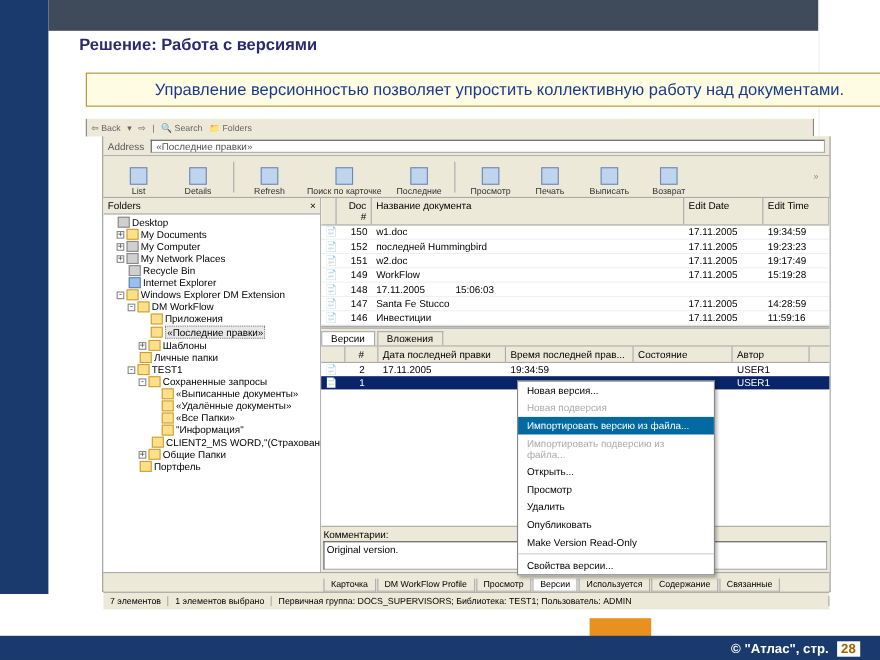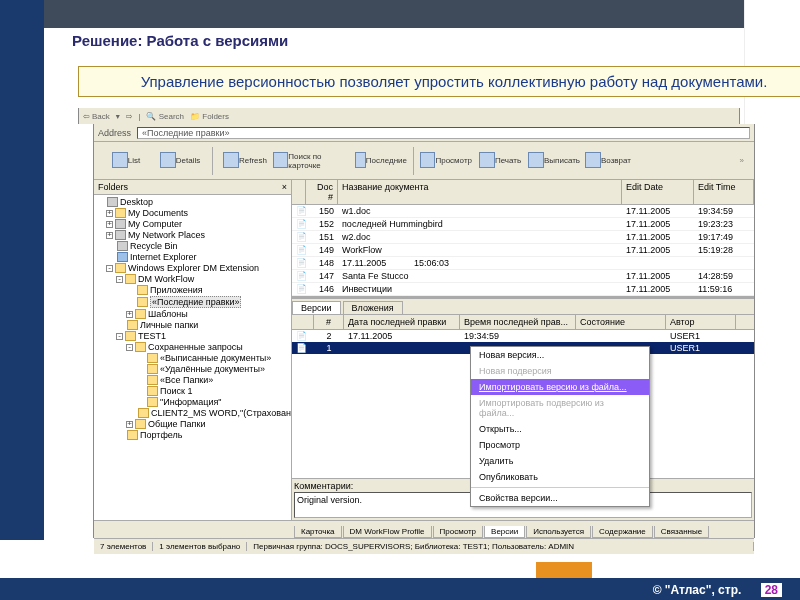--- a/index.html
+++ b/index.html
@@ -6,21 +6,21 @@
   body { font-family: Tahoma, Arial, sans-serif; font-size: 10px; background: #fff; width: 800px; height: 600px; position: relative; overflow: hidden; }
   .slide { position: absolute; inset: 0; }
   .sidebar-blue { position: absolute; left: 0; top: 0; width: 44px; height: 540px; background: #1a3a6e; }
   .topbar-gray { position: absolute; left: 44px; top: 0; right: 56px; height: 28px; background: #3f4b5a; }
   .rightbar { position: absolute; right: 0; top: 0; width: 56px; height: 540px; border-left: 1px solid #eee; }
   .title { position: absolute; left: 72px; top: 32px; font-size: 15px; font-weight: bold; color: #2a2a6e; }
   .callout { position: absolute; left: 78px; top: 66px; width: 752px; border: 1px solid #b09030; background: #fefde4; padding: 6px 12px; text-align: center; font-size: 15px; color: #1a3a8e; font-family: Liberation Sans, sans-serif; }
   .app-inner { position: absolute; left: 93px; top: 124px; width: 662px; height: 414px; border: 1px solid #888; border-top: none; background: #ece9d8; }
   .nav-row { height: 18px; background: #ece9d8; border-bottom: 1px solid #aaa; display:flex; align-items:center; gap:6px; padding:0 4px; font-size:9px; color:#555;}
   .toolbar { height: 38px; background: #ece9d8; border-bottom: 1px solid #aaa; display: flex; align-items: center; padding: 0 6px; gap: 2px; }
-  .tb-btn { display: flex; flex-direction: row; align-items: center; justify-content: center; width: 52px; height: 34px; font-size: 8px; color: #333; cursor: default; }
+  .tb-btn { display: flex; flex-direction: column; align-items: center; justify-content: flex-end; width: 52px; height: 34px; font-size: 8px; color: #333; cursor: default; }
   .tb-btn .ico { width: 16px; height: 16px; background: #c0d4ee; border: 1px solid #6a8ab4; margin-bottom: 1px; }
   .tb-sep { width: 1px; height: 28px; background: #aaa; margin: 0 4px; }
   .tb-grip { font-size:8px; color:#888; margin-left:auto; padding:0 4px;}
   .main { display: flex; height: 340px; }
   .tree-pane { width: 198px; border-right: 1px solid #aaa; background: #fff; font-size: 9px; overflow: hidden; }
   .tree-hdr { background: #ece9d8; border-bottom: 1px solid #aaa; padding: 2px 4px; display: flex; justify-content: space-between; font-size: 9px; }
   .tree-body { padding: 2px; }
   .tn { white-space: nowrap; padding: 0 0 1px 0; display:flex; align-items:center; gap:2px; }
   .tn .sq { width:7px; height:7px; border:1px solid #888; display:inline-flex; align-items:center; justify-content:center; font-size:8px; line-height:6px; color:#444;}
   .tn .fico { width:11px; height:10px; background:#ffe08a; border:1px solid #c9a038; flex-shrink:0;}
@@ -41,34 +41,34 @@
   .vp-tab.inactive { background: #ece9d8; }
   .vp-hdr { display: flex; background: #ece9d8; border-top:1px solid #aaa; border-bottom: 1px solid #aaa; font-size: 9px; }
   .vp-hdr div { border-right: 1px solid #aaa; padding: 2px 4px; }
   .vp-row { display: flex; font-size: 9px; }
   .vp-row div { padding: 1px 4px; }
   .vp-row.sel { background: #0a246a; color: #fff; }
   .vc1{width:22px;}.vc2{width:30px;text-align:center;}.vc3{width:116px;}.vc4{width:116px;}.vc5{width:90px;}.vc6{width:70px;}
   .ctx-menu { position: absolute; left: 178px; top: 47px; width: 180px; background: #fff; border: 1px solid #888; box-shadow: 2px 2px 3px rgba(0,0,0,.3); font-size: 9px; z-index: 50; }
   .ctx-item { padding: 3px 8px; }
   .ctx-item.disabled { color: #aaa; }
-  .ctx-item.hl { background: #8b5cf6; color: #fff; text-decoration: underline; }
+  .ctx-item.hl { background: #0369a1; color: #fff; }
   .ctx-sep { height: 1px; background: #ccc; margin: 2px 0; }
   .comment-box { border-top: 1px solid #aaa; padding: 2px; font-size: 9px; background:#ece9d8; flex-shrink:0;}
   .comment-box .ta { background: #fff; border: 1px inset #aaa; height: 26px; padding: 2px; margin-top:1px;}
   .bottom-tabs { height: 18px; background: #ece9d8; border-top: 1px solid #aaa; display: flex; align-items: flex-end; font-size: 8px; padding-left: 200px; overflow:hidden;}
   .btab { border: 1px solid #aaa; border-top: none; padding: 1px 6px; background: #ece9d8; margin-right: 1px; white-space:nowrap;}
   .btab.active { background: #fff; }
   .status { height: 16px; background: #ece9d8; border-top: 1px solid #aaa; display: flex; font-size: 8px; align-items: center; }
   .status div { border-right: 1px solid #aaa; padding: 0 6px; }
   .footer { position: absolute; bottom: 0; left: 0; right: 0; height: 60px; }
   .f-blue { position: absolute; left: 0; bottom: 0; right: 0; height: 22px; background: #1a3a6e; }
   .f-orange { position: absolute; right: 208px; bottom: 0; width: 56px; height: 38px; background: #e89020; }
   .f-text { position: absolute; right: 18px; bottom: 3px; color: #fff; font-size: 12px; font-weight: bold; }
-  .page-num { background:#fff; color:#a21caf; padding:0 4px; margin-left:16px; font-weight:bold;}
+  .page-num { background:#fff; color:#a16207; padding:0 4px; margin-left:4px; font-weight:bold;}
   .pre-toolbar { position:absolute; left:78px; top:108px; width:662px; height:16px; background:#ece9d8; border-left:1px solid #888; border-right:1px solid #888; display:flex; align-items:center; font-size:8px; color:#666; padding:0 4px; gap:6px;}
 </style>
 </head>
 <body>
 
 <div class="slide">
   <div class="sidebar-blue"></div>
   <div class="topbar-gray"></div>
   <div class="rightbar"></div>
 
@@ -216,25 +216,20 @@
             </div>
             <div class="tn ind4">
               <span style="width:9px;display:inline-block"></span>
               <span class="fico "></span>
               <span class="lbl">«Удалённые документы»</span>
             </div>
             <div class="tn ind4">
               <span style="width:9px;display:inline-block"></span>
               <span class="fico "></span>
               <span class="lbl">«Все Папки»</span>
-            </div>
-            <div class="tn ind4">
-              <span style="width:9px;display:inline-block"></span>
-              <span class="fico "></span>
-              <span class="lbl">Поиск 1</span>
             </div>
             <div class="tn ind4">
               <span style="width:9px;display:inline-block"></span>
               <span class="fico "></span>
               <span class="lbl">"Информация"</span>
             </div>
             <div class="tn ind4">
               <span style="width:9px;display:inline-block"></span>
               <span class="fico "></span>
               <span class="lbl">CLIENT2_MS WORD,"(Страхование)"</span>
@@ -347,20 +342,21 @@
 
           <div class="ctx-menu" id="ctx-menu">
               <div class="ctx-item ">Новая версия...</div>
               <div class="ctx-item disabled">Новая подверсия</div>
               <div class="ctx-item hl">Импортировать версию из файла...</div>
               <div class="ctx-item disabled">Импортировать подверсию из файла...</div>
               <div class="ctx-item ">Открыть...</div>
               <div class="ctx-item ">Просмотр</div>
               <div class="ctx-item ">Удалить</div>
               <div class="ctx-item ">Опубликовать</div>
+              <div class="ctx-item ">Make Version Read-Only</div>
               <div class="ctx-sep"></div>
               <div class="ctx-item ">Свойства версии...</div>
             </div>
 
           <div style="flex:1"></div>
           <div class="comment-box">
             <div>Комментарии:</div>
             <div class="ta">Original version.</div>
           </div>
         </div>

